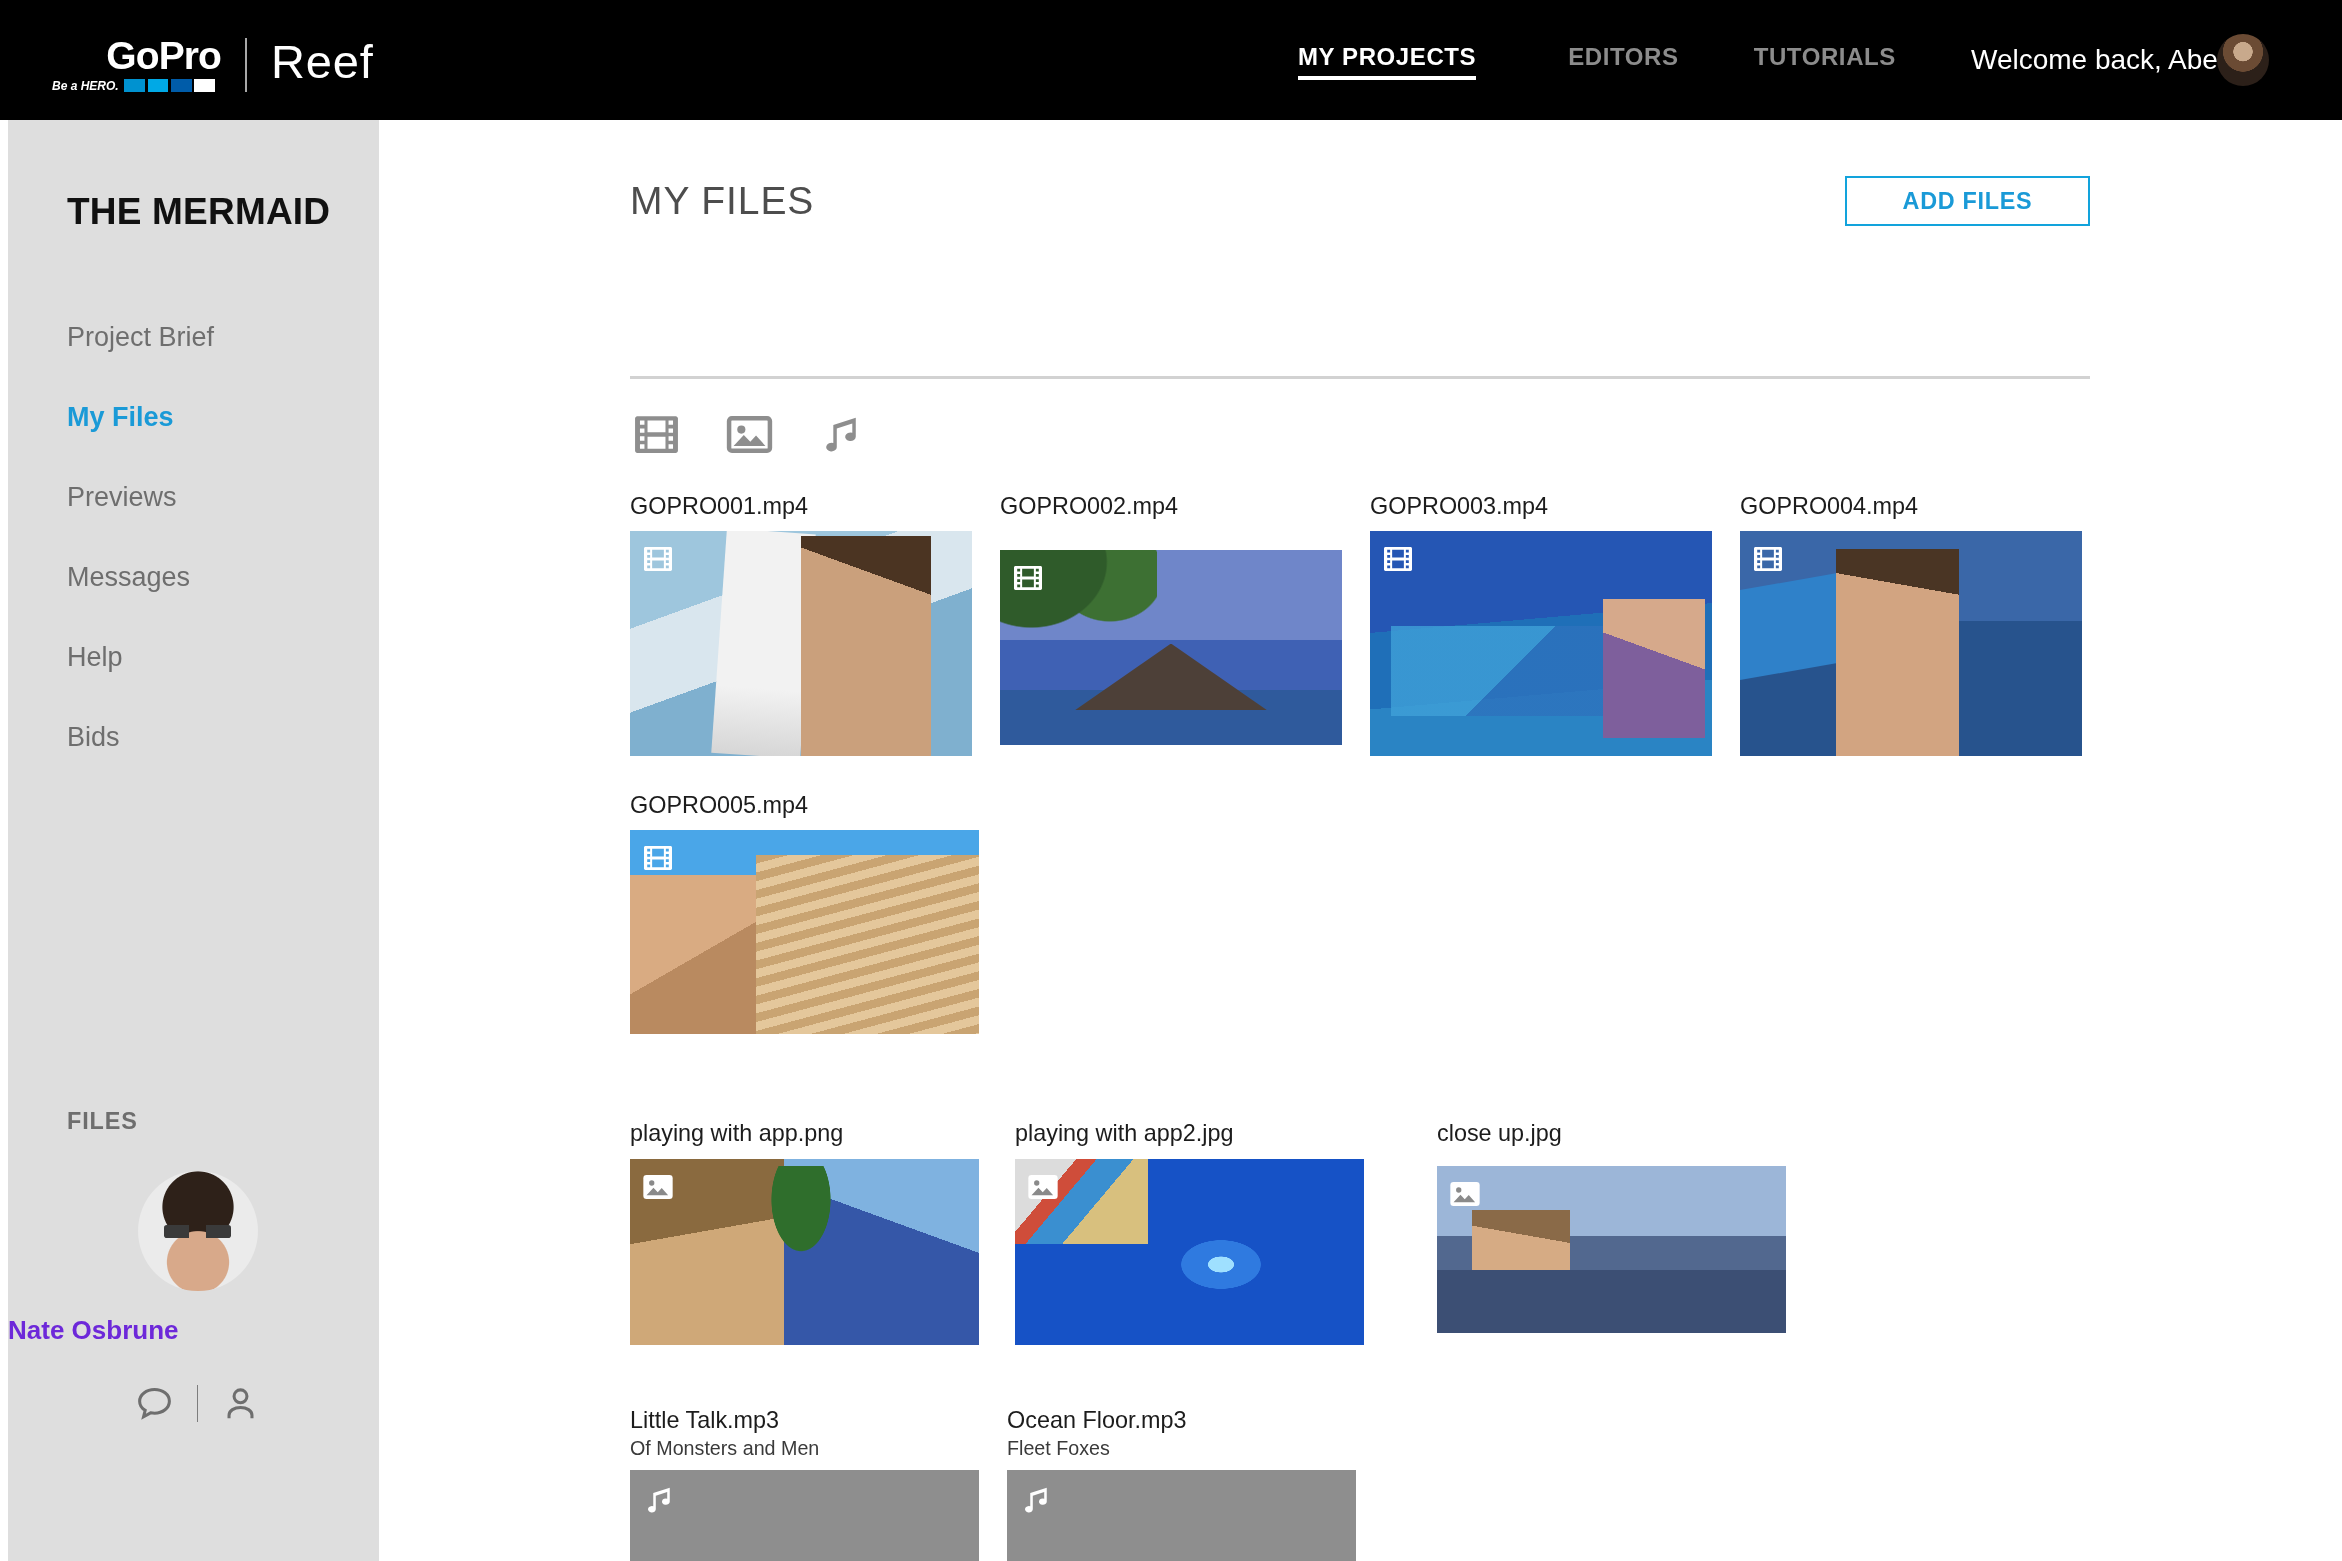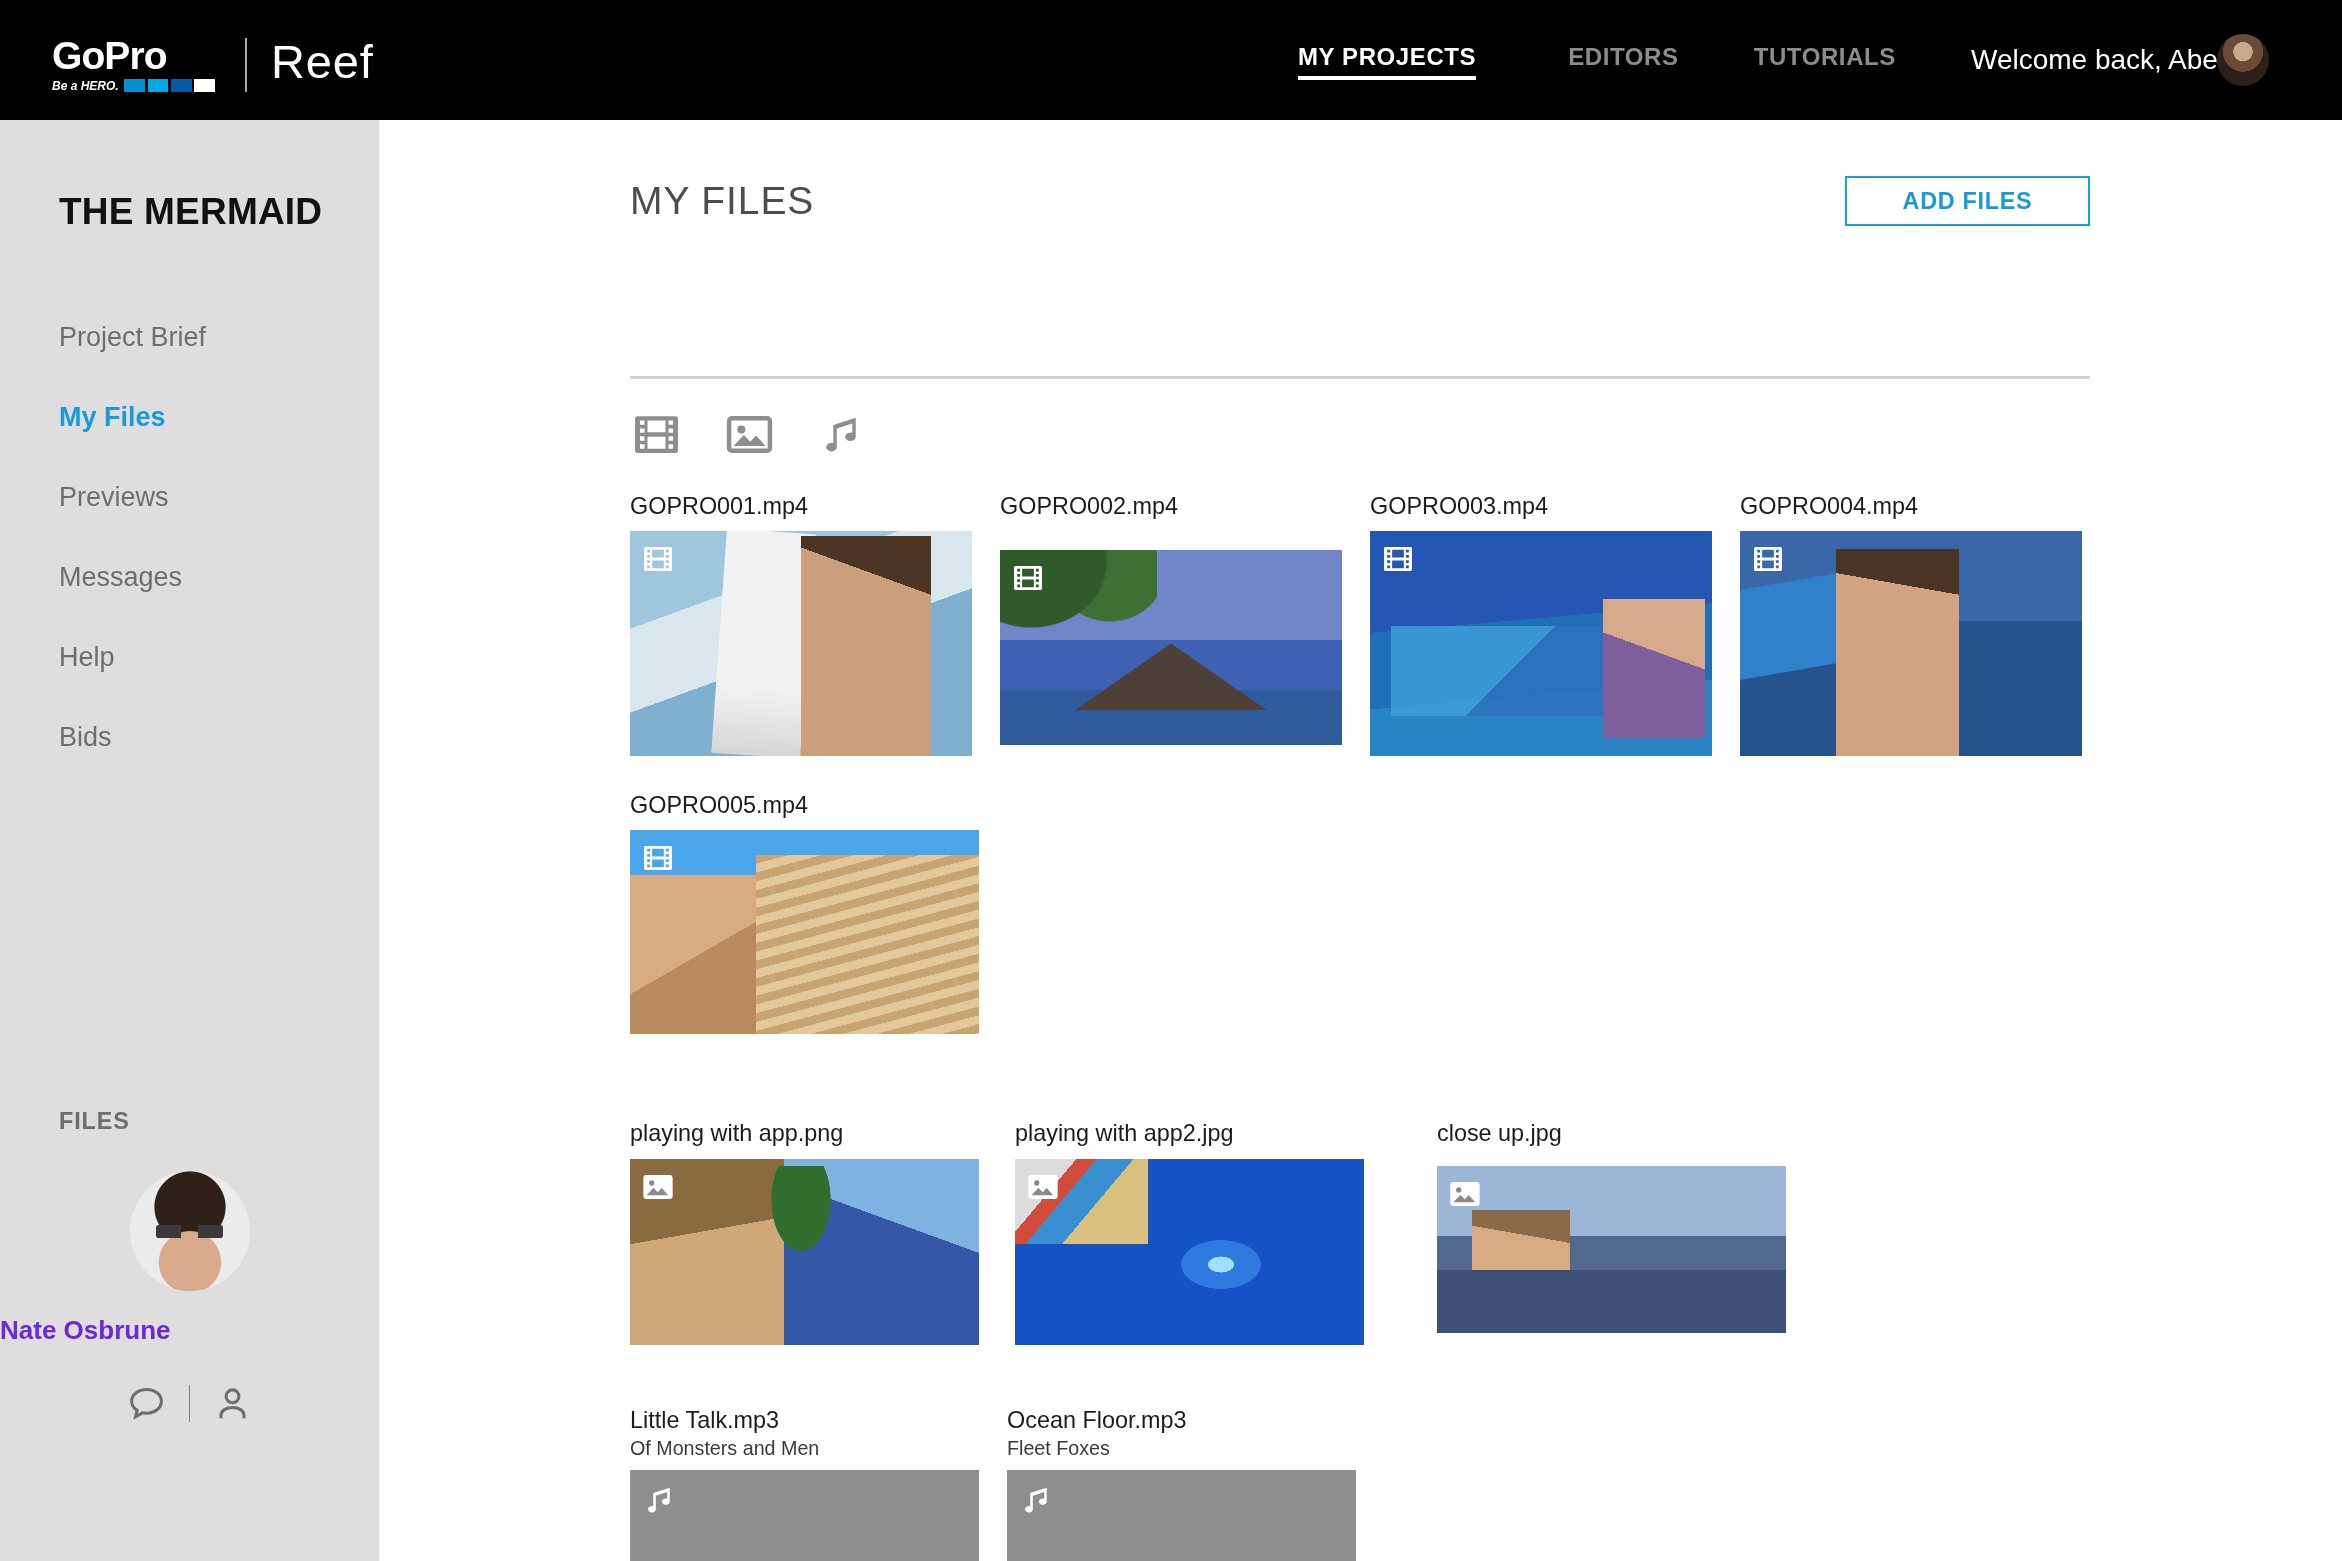--- a/index.html
+++ b/index.html
@@ -8,21 +8,21 @@
     background: #ffffff;
     font-family: "Liberation Sans", sans-serif;
     overflow: hidden;
   }
 
   
   .topbar {
     position: absolute; top: 0; left: 0;
     width: 2342px; height: 120px;
     background: #000000;
-    display: flex; align-items: center;
+    display: flex; align-items: center; text-align: right;
   }
   .brand { position: absolute; left: 52px; top: 36px; display: flex; align-items: flex-start; }
   .gopro-logo { position: relative; width: 169px; }
   .gopro-word {
     font-family: "Liberation Sans", sans-serif;
     font-weight: bold; font-size: 39px; letter-spacing: -0.9px;
     color: #ffffff; line-height: 39px;
   }
   .gopro-sub { display: flex; align-items: center; margin-top: 3.7px; }
   .gopro-hero {
@@ -65,21 +65,21 @@
   }
   .avatar-top {
     position: absolute; left: 2217px; top: 34px;
     width: 52px; height: 52px; border-radius: 50%;
     background: radial-gradient(circle at 50% 34%, #c8a98c 0 22%, #6b4b34 23% 46%, #2c2019 47% 100%);
     overflow: hidden;
   }
 
   
   .sidebar {
-    position: absolute; left: 0; top: 120px;
+    position: absolute; left: 8px; top: 120px;
     width: 379px; height: 1442px;
     background: #dedede;
   }
   .proj-title {
     position: absolute; left: 59px; top: 71px;
     width: 281px;
     font-size: 37px; font-weight: bold; color: #111111;
     line-height: 41px; letter-spacing: 0.2px;
   }
   .sidenav { position: absolute; left: 59px; top: 202px; width: 300px; }

